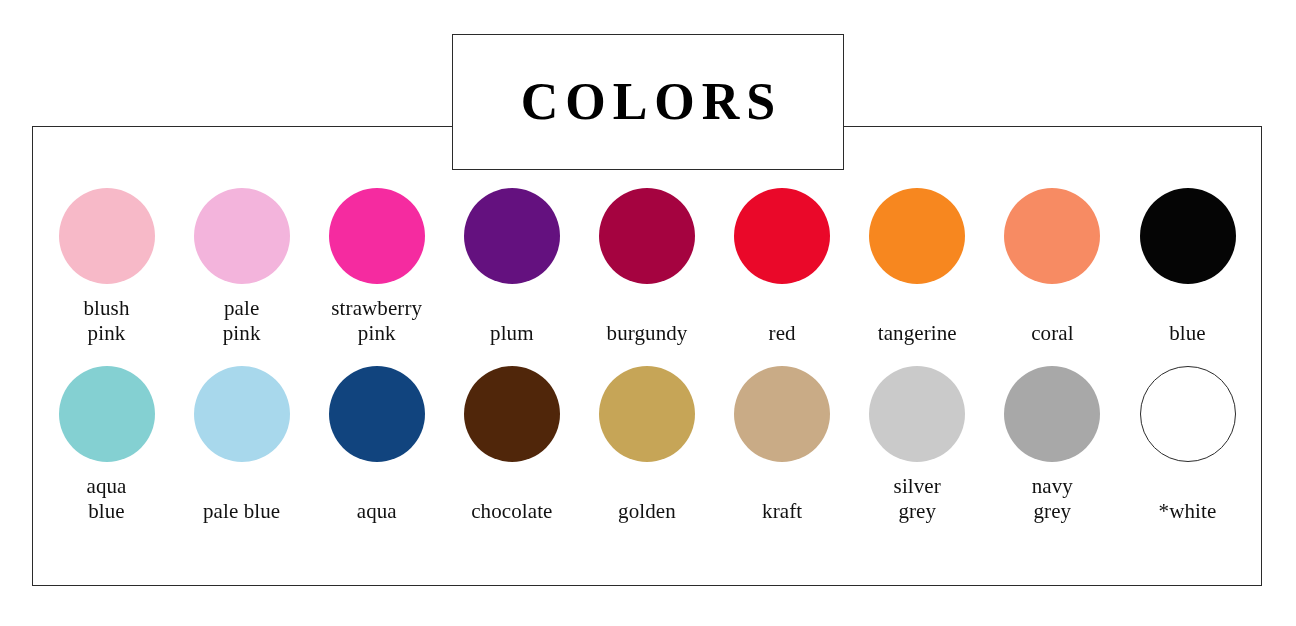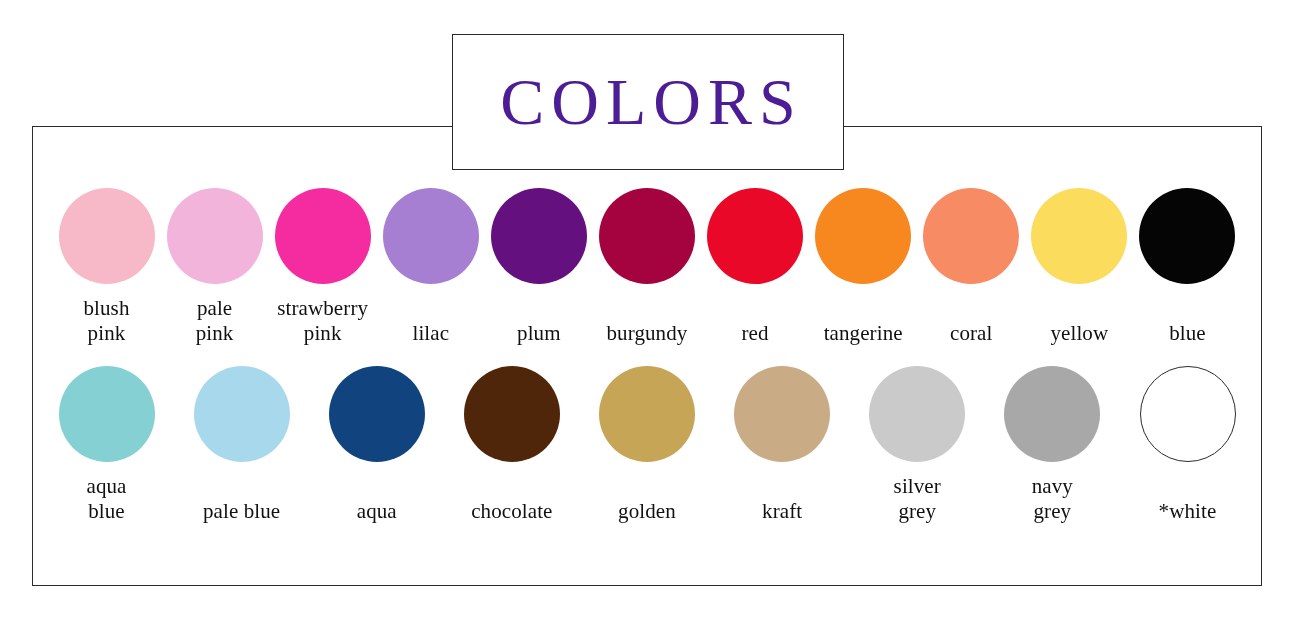--- a/index.html
+++ b/index.html
@@ -35,24 +35,24 @@
     height: 136px;
     background: #ffffff;
     border: 1px solid #2b2b2b;
     box-sizing: border-box;
     display: flex;
     align-items: center;
     justify-content: center;
     z-index: 5;
   }
   .title-text {
-    font-size: 66px;
+    font-size: 52px;
     letter-spacing: 7px;
-    color: #4c1d95;
-    font-weight: 400;
+    color: #000000;
+    font-weight: 700;
     line-height: 1;
     padding-left: 7px;
     white-space: nowrap;
   }
 
   
   .rows {
     position: absolute;
     left: 32px;
     top: 126px;
@@ -117,46 +117,38 @@
         <div class="dot" style="background: rgb(243, 180, 220);"></div>
         <div class="label">pale
 pink</div>
       </div>
       <div class="swatch">
         <div class="dot" style="background: rgb(245, 43, 160);"></div>
         <div class="label">strawberry
 pink</div>
       </div>
       <div class="swatch">
-        <div class="dot" style="background: rgb(167, 127, 210);"></div>
-        <div class="label single-shift">lilac</div>
-      </div>
-      <div class="swatch">
         <div class="dot" style="background: rgb(100, 17, 127);"></div>
         <div class="label single-shift">plum</div>
       </div>
       <div class="swatch">
         <div class="dot" style="background: rgb(165, 3, 64);"></div>
         <div class="label single-shift">burgundy</div>
       </div>
       <div class="swatch">
         <div class="dot" style="background: rgb(234, 8, 41);"></div>
         <div class="label single-shift">red</div>
       </div>
       <div class="swatch">
         <div class="dot" style="background: rgb(247, 135, 31);"></div>
         <div class="label single-shift">tangerine</div>
       </div>
       <div class="swatch">
         <div class="dot" style="background: rgb(247, 139, 99);"></div>
         <div class="label single-shift">coral</div>
-      </div>
-      <div class="swatch">
-        <div class="dot" style="background: rgb(251, 220, 92);"></div>
-        <div class="label single-shift">yellow</div>
       </div>
       <div class="swatch">
         <div class="dot" style="background: rgb(5, 5, 5);"></div>
         <div class="label single-shift">blue</div>
       </div>
     </div>
   <div class="row row-2">
       <div class="swatch">
         <div class="dot" style="background: rgb(132, 208, 210);"></div>
         <div class="label">aqua

